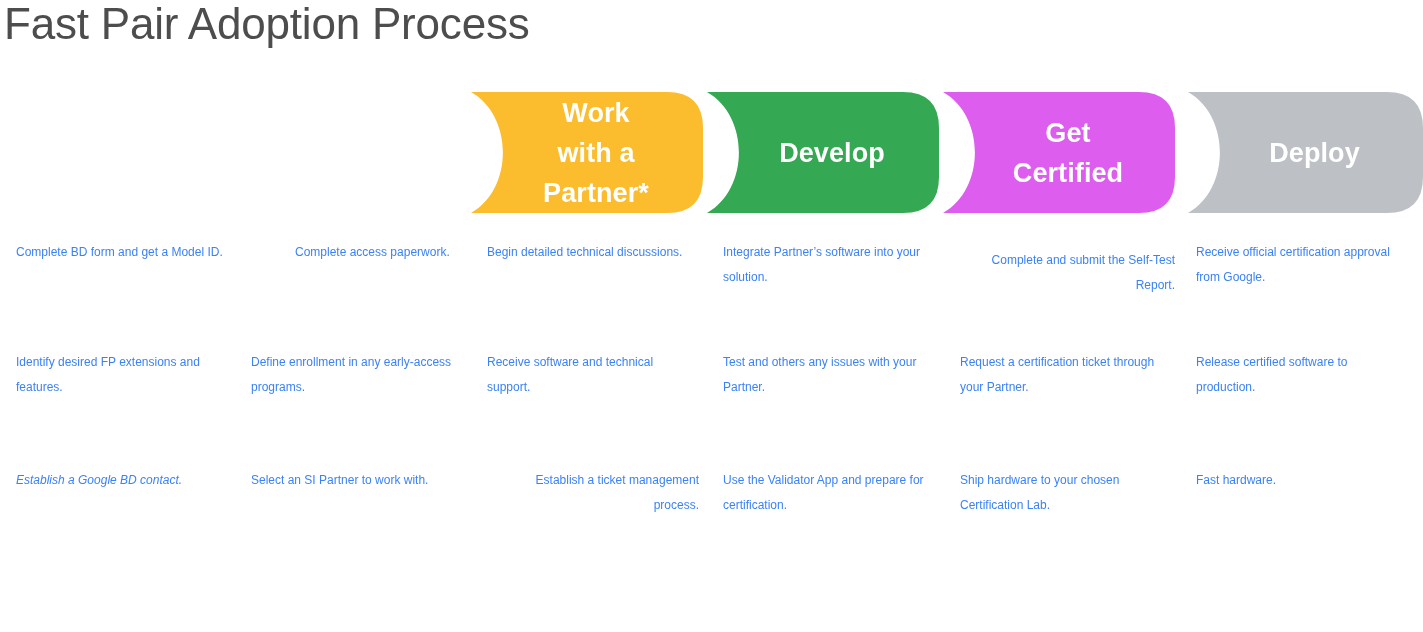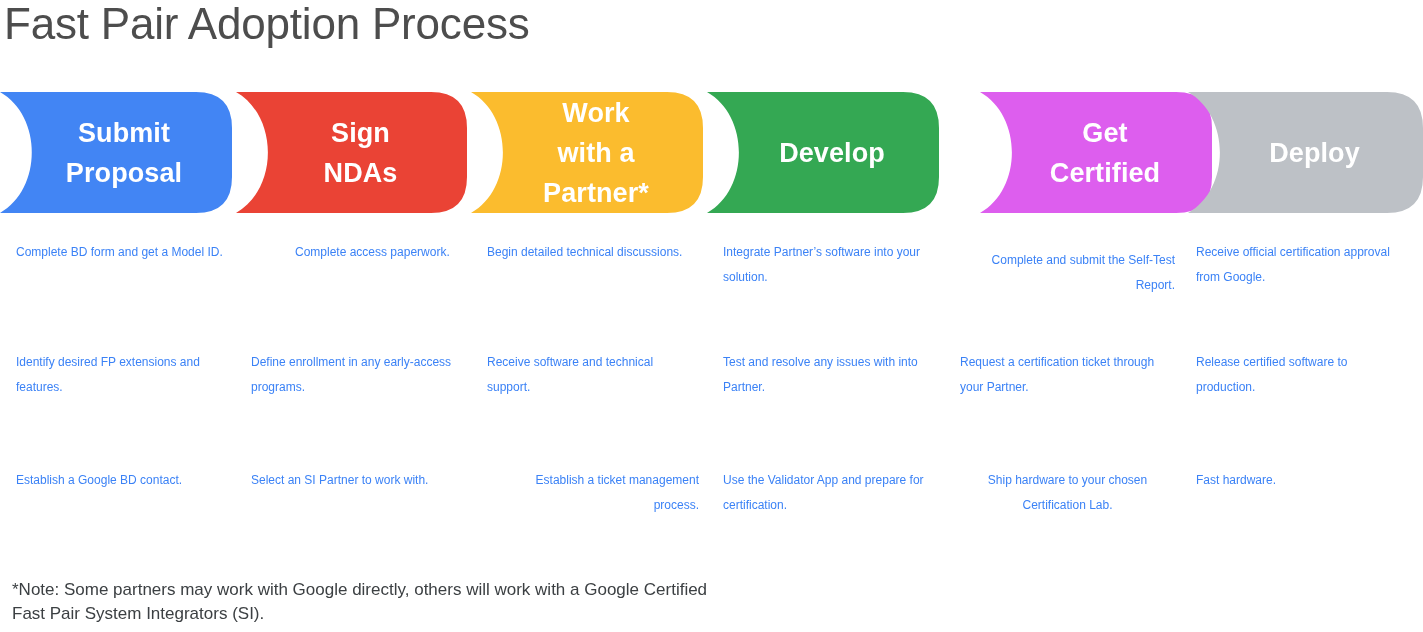--- a/index.html
+++ b/index.html
@@ -107,49 +107,35 @@
   }
 </style>
 </head>
 <body>
 
 <div id="page">
 
   <div id="title">Fast Pair Adoption Process</div>
 
   <div id="banner-row">
-      <div class="chev first" style="left: 0px; width: 232px;">
-        <svg class="chev-svg" viewBox="0 0 232 121" preserveAspectRatio="none">
-          <path d="M 0,0 L 196,0 Q 232,0 232,36 L 232,85 Q 232,121 196,121 L 0,121 C 42.5,96.80000000000001 42.5,24.200000000000003 0,0 Z" fill="#4285f4"></path>
-        </svg>
-        <div class="chev-label">Submit
-Proposal</div>
-      </div>
-      <div class="chev" style="left: 236px; width: 231px;">
-        <svg class="chev-svg" viewBox="0 0 231 121" preserveAspectRatio="none">
-          <path d="M 0,0 L 195,0 Q 231,0 231,36 L 231,85 Q 231,121 195,121 L 0,121 C 42.5,96.80000000000001 42.5,24.200000000000003 0,0 Z" fill="#ea4335"></path>
-        </svg>
-        <div class="chev-label">Sign
-NDAs</div>
-      </div>
       <div class="chev" style="left: 471px; width: 232px;">
         <svg class="chev-svg" viewBox="0 0 232 121" preserveAspectRatio="none">
           <path d="M 0,0 L 196,0 Q 232,0 232,36 L 232,85 Q 232,121 196,121 L 0,121 C 42.5,96.80000000000001 42.5,24.200000000000003 0,0 Z" fill="#fbbc2e"></path>
         </svg>
         <div class="chev-label">Work
 with a
 Partner*</div>
       </div>
       <div class="chev" style="left: 707px; width: 232px;">
         <svg class="chev-svg" viewBox="0 0 232 121" preserveAspectRatio="none">
           <path d="M 0,0 L 196,0 Q 232,0 232,36 L 232,85 Q 232,121 196,121 L 0,121 C 42.5,96.80000000000001 42.5,24.200000000000003 0,0 Z" fill="#34a853"></path>
         </svg>
         <div class="chev-label">Develop</div>
       </div>
-      <div class="chev" style="left: 980px; width: 232px; align-items: center;">
+      <div class="chev" style="left: 943px; width: 232px; align-items: center;">
         <svg class="chev-svg" viewBox="0 0 232 121" preserveAspectRatio="none">
           <path d="M 0,0 L 196,0 Q 232,0 232,36 L 232,85 Q 232,121 196,121 L 0,121 C 42.5,96.80000000000001 42.5,24.200000000000003 0,0 Z" fill="#dd5eee"></path>
         </svg>
         <div class="chev-label">Get
 Certified</div>
       </div>
       <div class="chev" style="left: 1188px; width: 235px;">
         <svg class="chev-svg" viewBox="0 0 235 121" preserveAspectRatio="none">
           <path d="M 0,0 L 199,0 Q 235,0 235,36 L 235,85 Q 235,121 199,121 L 0,121 C 42.5,96.80000000000001 42.5,24.200000000000003 0,0 Z" fill="#bdc1c6"></path>
         </svg>
@@ -163,29 +149,28 @@
         <div class="cell" style="left: 251px; width: 212px; top: 0px; margin-left: 44px;">Complete access paperwork.</div>
         <div class="cell" style="left: 487px; width: 212px; top: 0px;">Begin detailed technical discussions.</div>
         <div class="cell" style="left: 723px; width: 212px; top: 0px;">Integrate Partner’s software into your solution.</div>
         <div class="cell" style="left: 960px; width: 215px; top: 8px; text-align: right;">Complete and submit the Self-Test Report.</div>
         <div class="cell" style="left: 1196px; width: 200px; top: 0px;">Receive official certification approval from Google.</div>
       </div>
       <div class="detail-row" style="position: absolute; top: 110px; left: 0px;">
         <div class="cell" style="left: 16px; width: 215px; top: 0px;">Identify desired FP extensions and features.</div>
         <div class="cell" style="left: 251px; width: 212px; top: 0px;">Define enrollment in any early-access programs.</div>
         <div class="cell" style="left: 487px; width: 212px; top: 0px;">Receive software and technical support.</div>
-        <div class="cell" style="left: 723px; width: 212px; top: 0px;">Test and resolve any issues with into Partner.</div>
+        <div class="cell" style="left: 723px; width: 212px; top: 0px;">Test and others any issues with your Partner.</div>
         <div class="cell" style="left: 960px; width: 215px; top: 0px;">Request a certification ticket through your Partner.</div>
         <div class="cell" style="left: 1196px; width: 200px; top: 0px;">Release certified software to production.</div>
       </div>
       <div class="detail-row" style="position: absolute; top: 228px; left: 0px;">
-        <div class="cell" style="left: 16px; width: 215px; top: 0px;">Establish a Google BD contact.</div>
+        <div class="cell" style="left: 16px; width: 215px; top: 0px; font-style: italic;">Establish a Google BD contact.</div>
         <div class="cell" style="left: 251px; width: 212px; top: 0px;">Select an SI Partner to work with.</div>
         <div class="cell" style="left: 487px; width: 212px; top: 0px; text-align: right;">Establish a ticket management process.</div>
         <div class="cell" style="left: 723px; width: 212px; top: 0px;">Use the Validator App and prepare for certification.</div>
-        <div class="cell" style="left: 960px; width: 215px; top: 0px; text-align: center;">Ship hardware to your chosen Certification Lab.</div>
+        <div class="cell" style="left: 960px; width: 215px; top: 0px;">Ship hardware to your chosen Certification Lab.</div>
         <div class="cell" style="left: 1196px; width: 200px; top: 0px;">Fast hardware.</div>
       </div>
     </div>
 
-  <div id="footnote">*Note: Some partners may work with Google directly, others will work with a Google Certified Fast Pair System Integrators (SI).</div>
 
 </div>
 
 </body></html>

